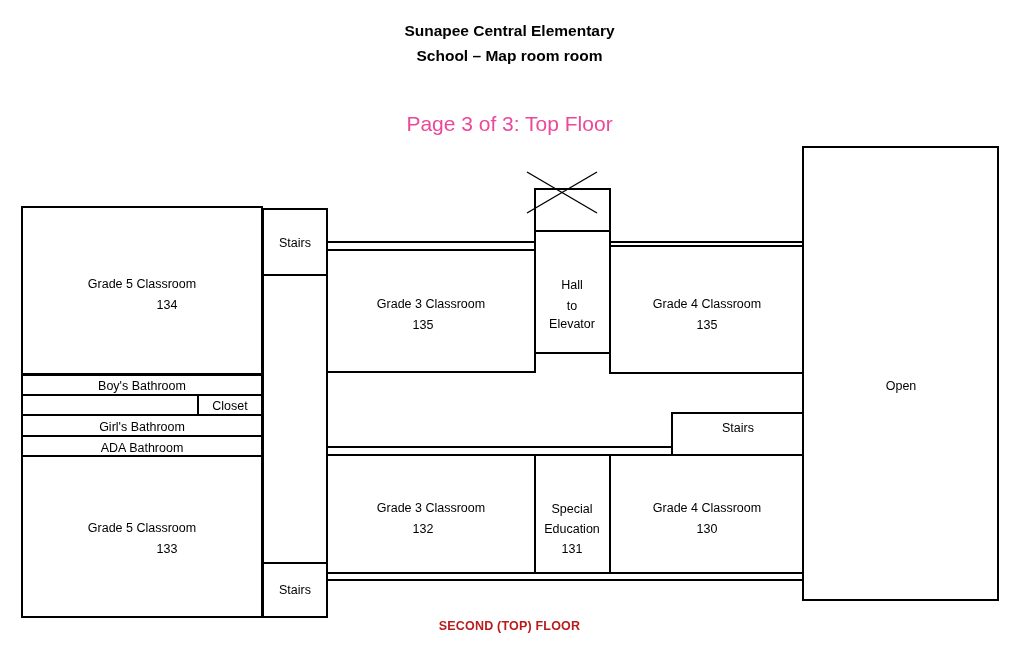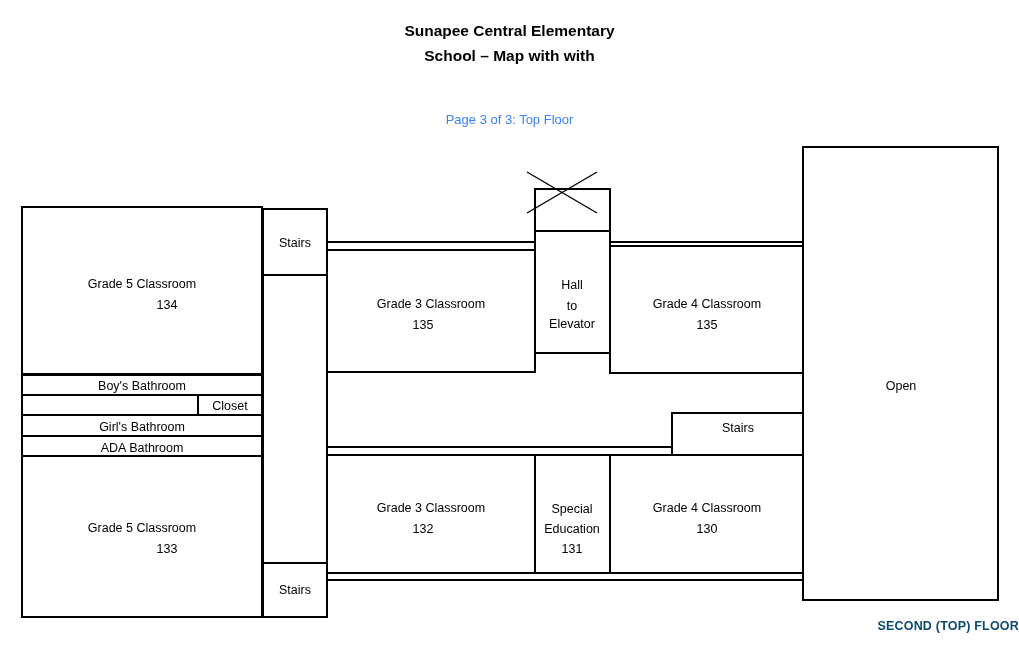--- a/index.html
+++ b/index.html
@@ -34,34 +34,34 @@
     line-height: 25px;
     color: #000000;
     text-align: center;
   }
   .subtitle {
     position: absolute;
     left: 0;
     top: 112px;
     width: 1019px;
     text-align: center;
-    font-size: 13px;
+    font-size: 21px;
     font-weight: normal;
-    color: #3b82f6;
+    color: #ec4899;
   }
   .footer-label {
     position: absolute;
     left: 0;
     top: 619px;
     width: 1019px;
-    text-align: right;
+    text-align: center;
     font-size: 12.5px;
     font-weight: bold;
     letter-spacing: 0.2px;
-    color: #0c4a6e;
+    color: #b91c1c;
   }
   #plan {
     position: absolute;
     left: 0;
     top: 0;
     width: 1019px;
     height: 648px;
   }
   #plan text {
     font-family: "Liberation Sans", sans-serif;
@@ -80,21 +80,21 @@
     fill: none;
   }
 </style>
 </head>
 <body>
 
 <div id="page">
 
   <div class="title-block">
     <div class="title-line">Sunapee Central Elementary</div>
-    <div class="title-line">School – Map with with</div>
+    <div class="title-line">School – Map room room</div>
   </div>
 
   <div class="subtitle">Page 3 of 3:  Top Floor</div>
 
   <svg id="plan" viewBox="0 0 1019 648">
 
     <g>
       <rect class="wall" x="22" y="207" width="240" height="167"></rect>
       <text x="142" y="288" text-anchor="middle">Grade 5 Classroom</text>
       <text x="167" y="309" text-anchor="middle">134</text>

